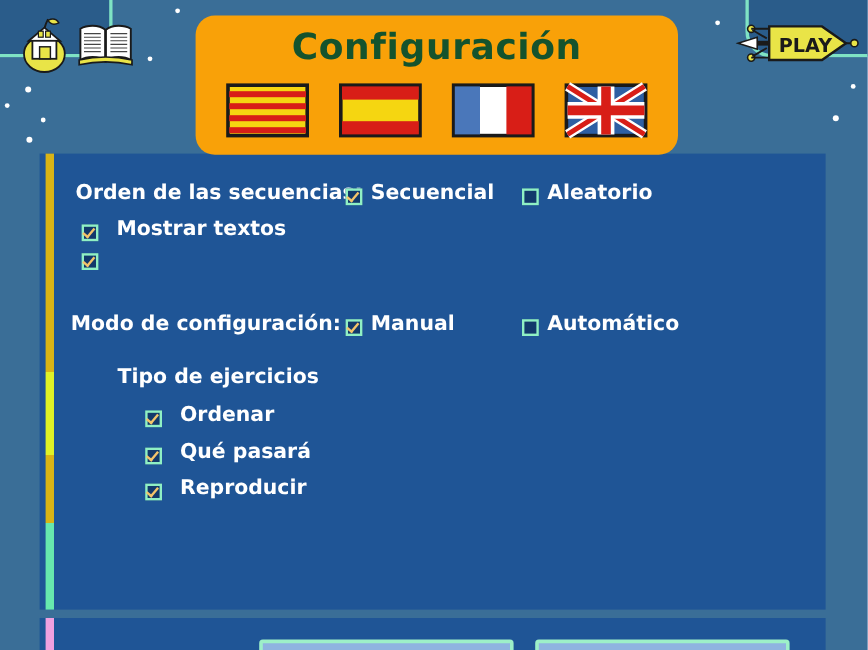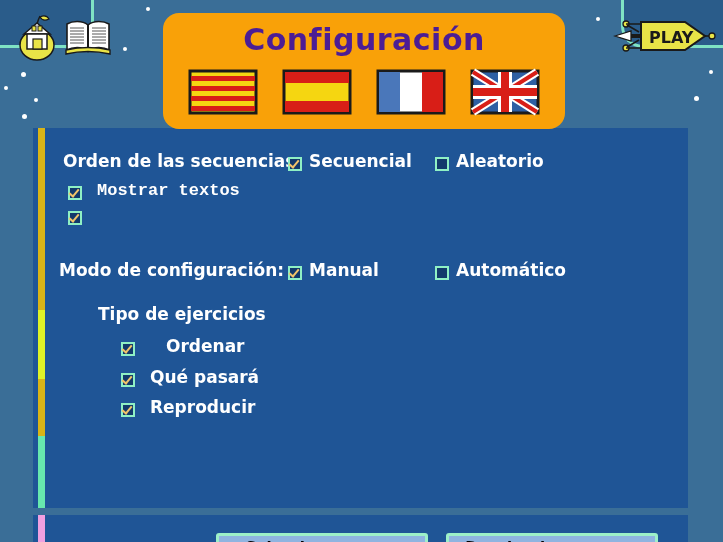--- a/index.html
+++ b/index.html
@@ -79,21 +79,21 @@
     background: #f9a108;
     border-radius: 16px;
     z-index: 5;
   }
   #title-text {
     position: absolute;
     top: 9px;
     left: 0;
     width: 100%;
     text-align: center;
-    color: #4c1d95;
+    color: #14532d;
     font-size: 30px;
     font-weight: bold;
     font-family: "DejaVu Sans", sans-serif;
     letter-spacing: 0.5px;
   }
   #flag-row {
     position: absolute;
     top: 55px;
     left: 0;
     width: 100%;
@@ -331,21 +331,21 @@
       <div class="row" style="left:402px; top:23px;">
         <span class="opt">
           <span class="cb"></span>
           <span>Aleatorio</span>
         </span>
       </div>
 
       <div class="row" style="left:35px; top:53px;">
         <span class="opt">
           <span class="cb checked"></span>
-          <span style="margin-left:8px;font-family:Liberation Mono, monospace;">Mostrar textos</span>
+          <span style="margin-left:8px;">Mostrar textos</span>
         </span>
       </div>
 
       <div class="row" style="left:35px; top:83px;">
         <span class="opt">
           <span class="cb checked"></span>
         </span>
       </div>
 
       <div class="row" style="left:26px; top:132px;">
@@ -364,21 +364,21 @@
         </span>
       </div>
 
       <div class="row" style="left:65px; top:176px;">
         <span class="label-text">Tipo de ejercicios</span>
       </div>
 
       <div class="row" style="left:88px; top:208px;">
         <span class="opt">
           <span class="cb checked"></span>
-          <span style="margin-left:24px;">Ordenar</span>
+          <span style="margin-left:8px;">Ordenar</span>
         </span>
       </div>
       <div class="row" style="left:88px; top:239px;">
         <span class="opt">
           <span class="cb checked"></span>
           <span style="margin-left:8px;">Qué pasará</span>
         </span>
       </div>
       <div class="row" style="left:88px; top:269px;">
         <span class="opt">

